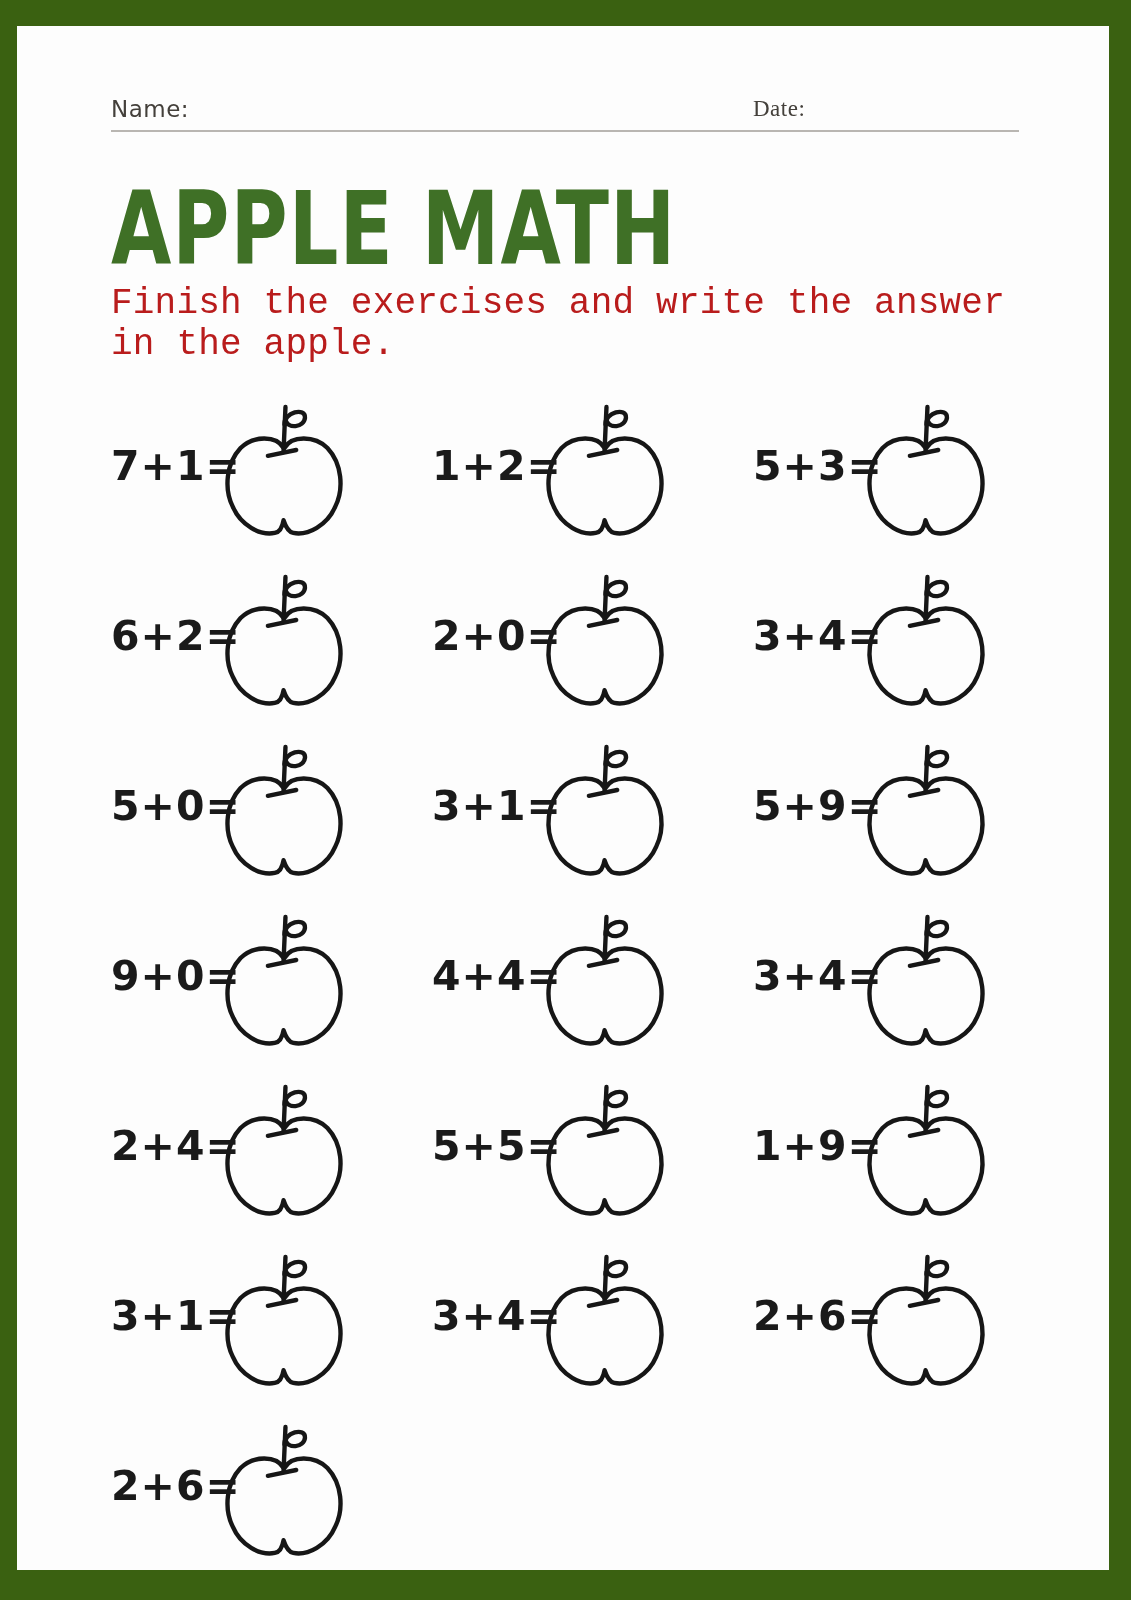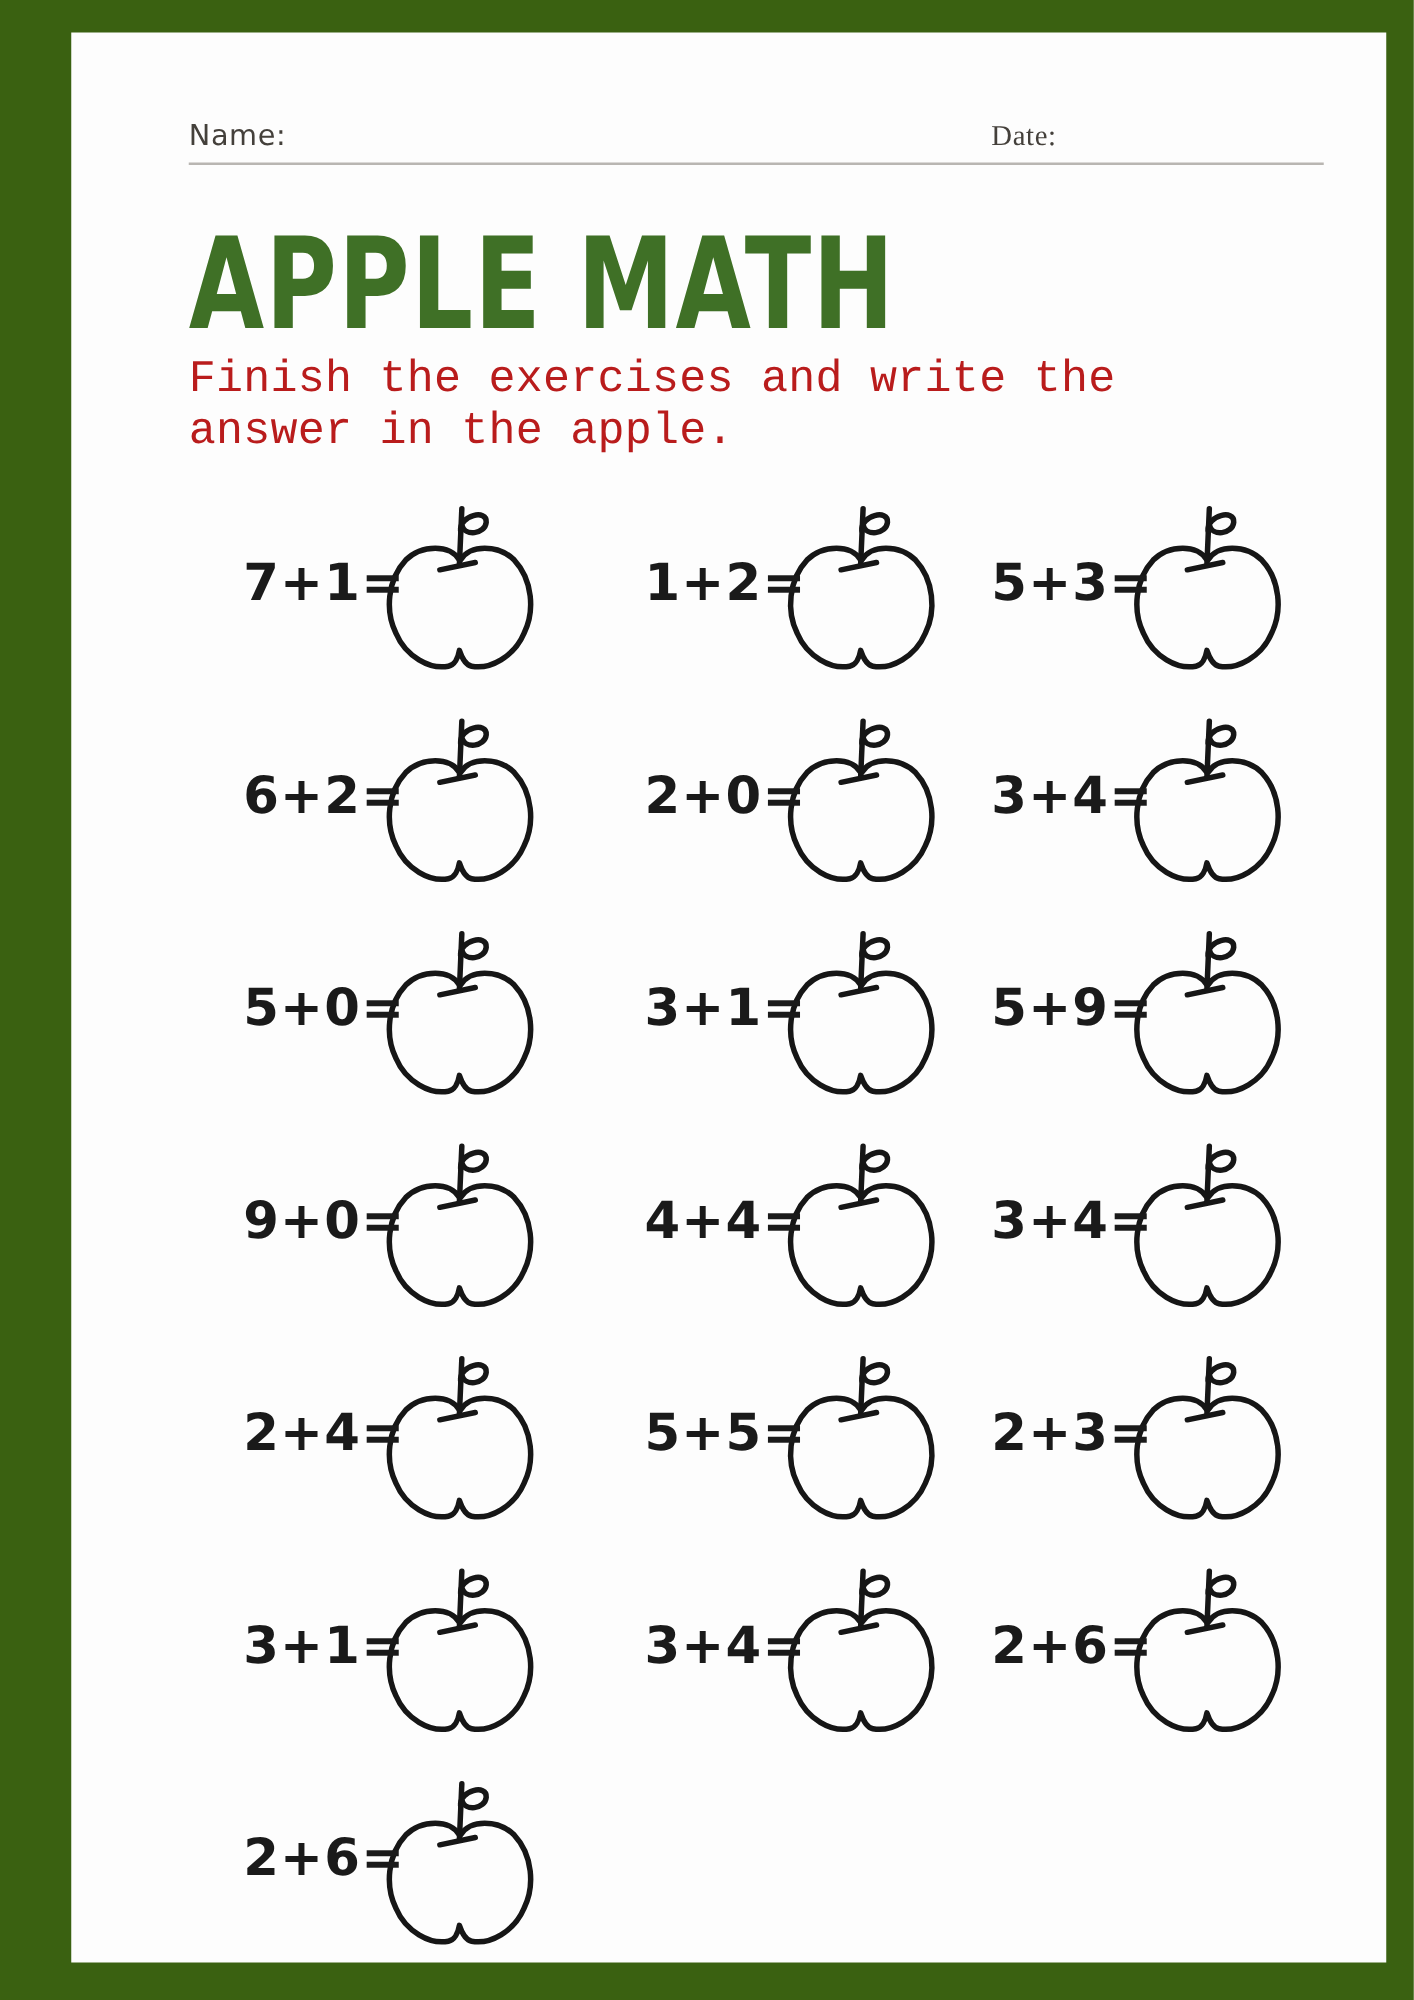--- a/index.html
+++ b/index.html
@@ -17,21 +17,20 @@
   .page {
     position: absolute;
     left: 17px;
     top: 26px;
     right: 22px;
     bottom: 30px;
     background: #fdfdfd;
     box-sizing: border-box;
     padding: 0 84px 16px 94px;
     overflow: hidden;
-    margin-left: 40px;
   }
   .header {
     position: relative;
     margin-top: 70px;
     width: 908px;
     border-bottom: 2px solid #b9b6b2;
     padding-bottom: 8px;
     font-size: 23px;
     letter-spacing: 0.5px;
     color: #44403b;
@@ -63,21 +62,20 @@
   }
   .exercises {
     margin-top: 36px;
     display: grid;
     grid-template-columns: 321px 321px 1fr;
     row-gap: 31px;
   }
   .exercise {
     display: flex;
     align-items: center;
-    justify-content: center;
   }
   .exercise-label {
     width: 112px;
     flex: 0 0 auto;
     font-size: 41px;
     font-weight: bold;
     letter-spacing: 1px;
     color: #1a1a1a;
     transform: translateY(-5px);
     white-space: nowrap;
@@ -301,21 +299,21 @@
 
       <path d="M63 24 C62 11 85 6 84 17 C83 27 66 29 64 19"></path>
 
       <path d="M46 56 L75 50"></path>
 
       <path d="M62 48 C55 35 31 35 18 48 C3 64 1 90 10 108 C18 127 38 138 53 135 C58 134 61 128 62 122 C64 128 67 134 72 135 C87 138 107 127 115 108 C124 90 122 64 107 48 C94 35 70 35 63 48 Z"></path>
     </svg>
   </div>
 
   <div class="exercise">
-    <span class="exercise-label">2+3=</span>
+    <span class="exercise-label">1+9=</span>
     <svg class="apple" viewBox="0 0 125 142" aria-hidden="true">
 
       <path d="M64 6 L62 52"></path>
 
       <path d="M63 24 C62 11 85 6 84 17 C83 27 66 29 64 19"></path>
 
       <path d="M46 56 L75 50"></path>
 
       <path d="M62 48 C55 35 31 35 18 48 C3 64 1 90 10 108 C18 127 38 138 53 135 C58 134 61 128 62 122 C64 128 67 134 72 135 C87 138 107 127 115 108 C124 90 122 64 107 48 C94 35 70 35 63 48 Z"></path>
     </svg>

